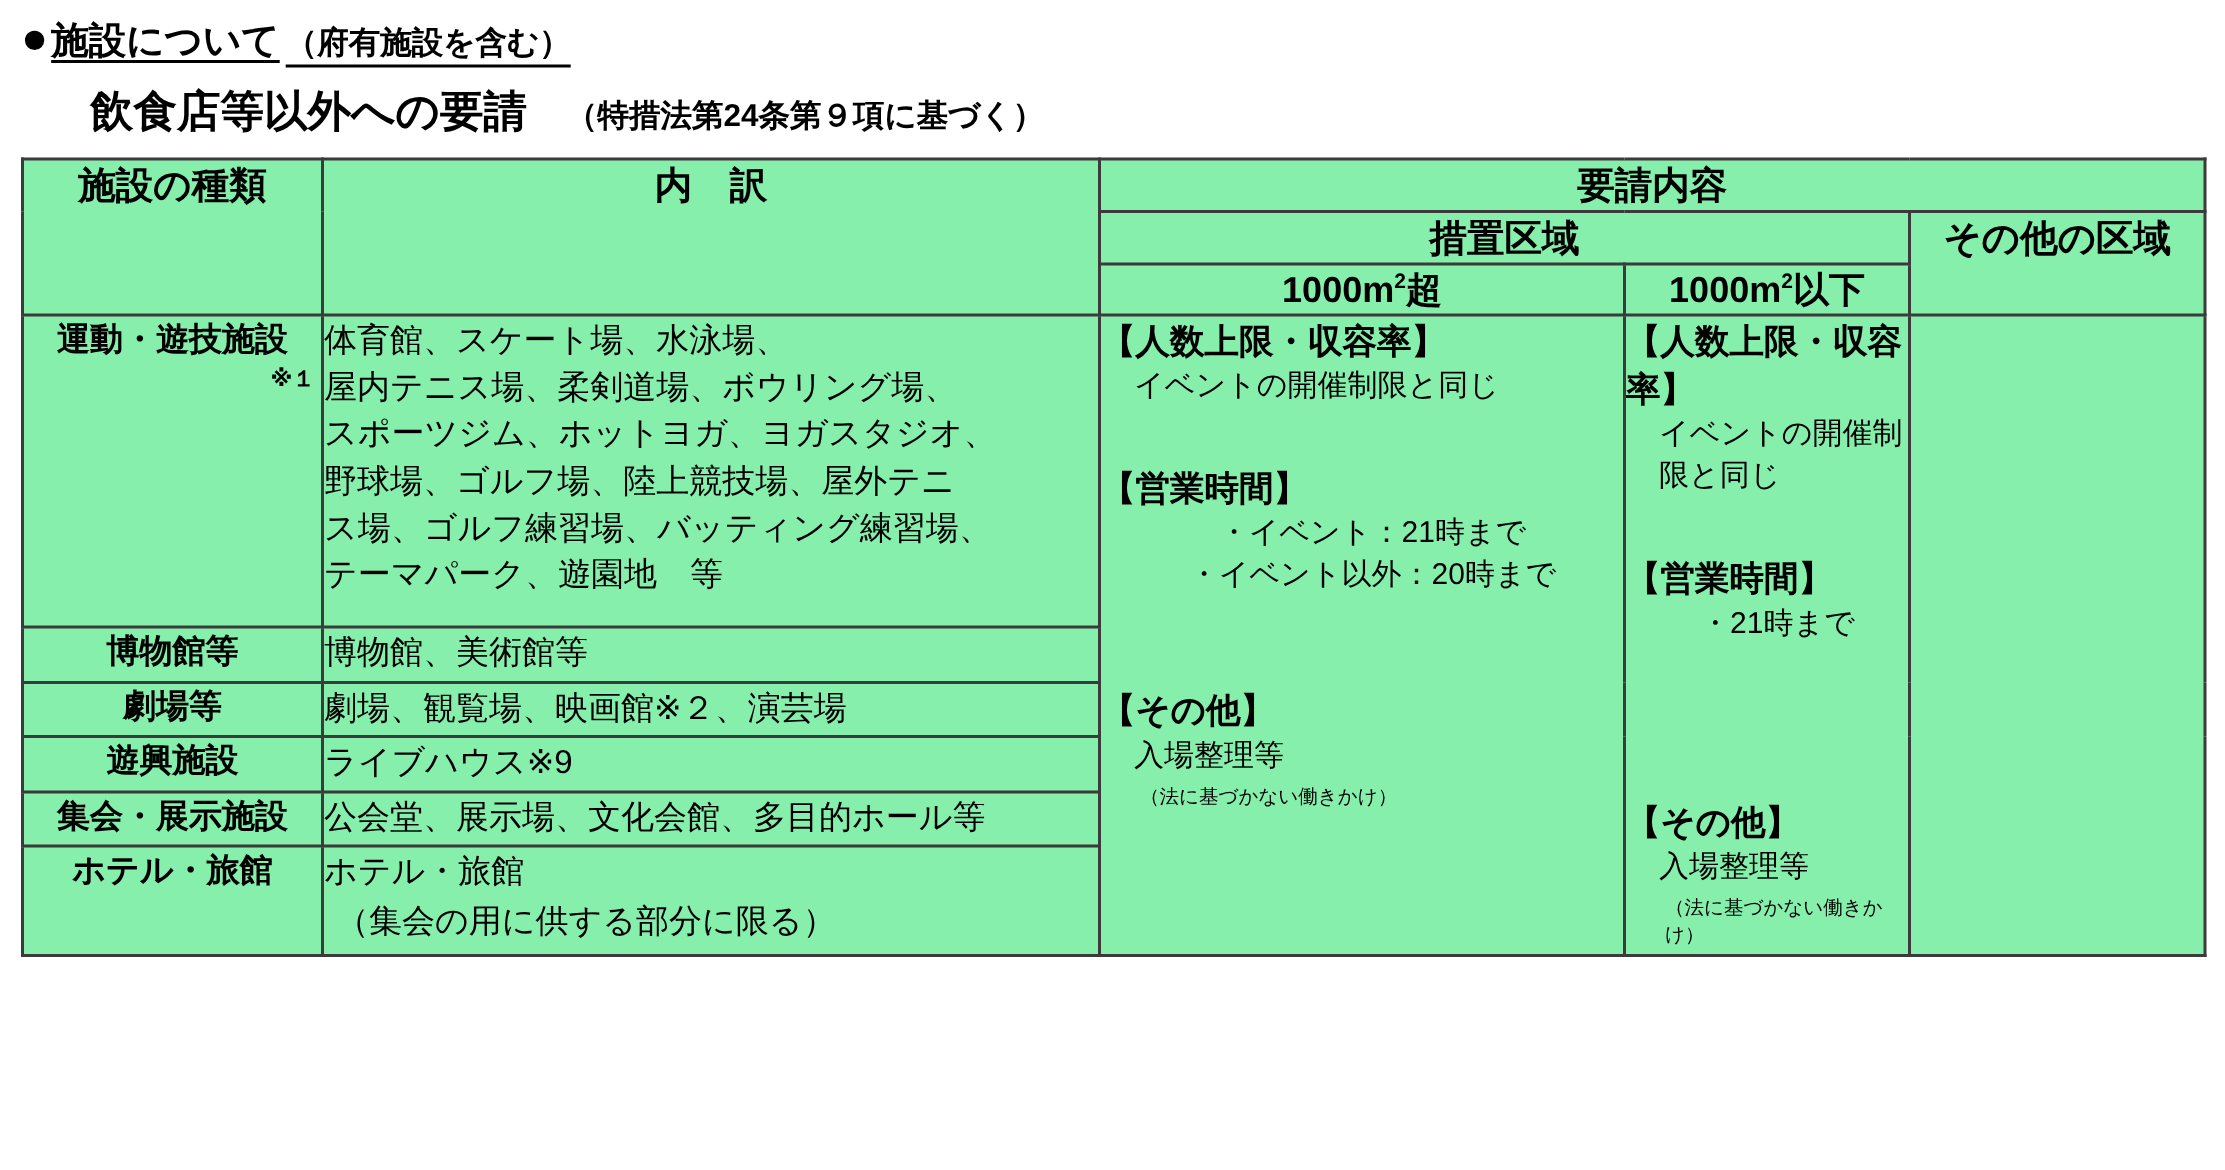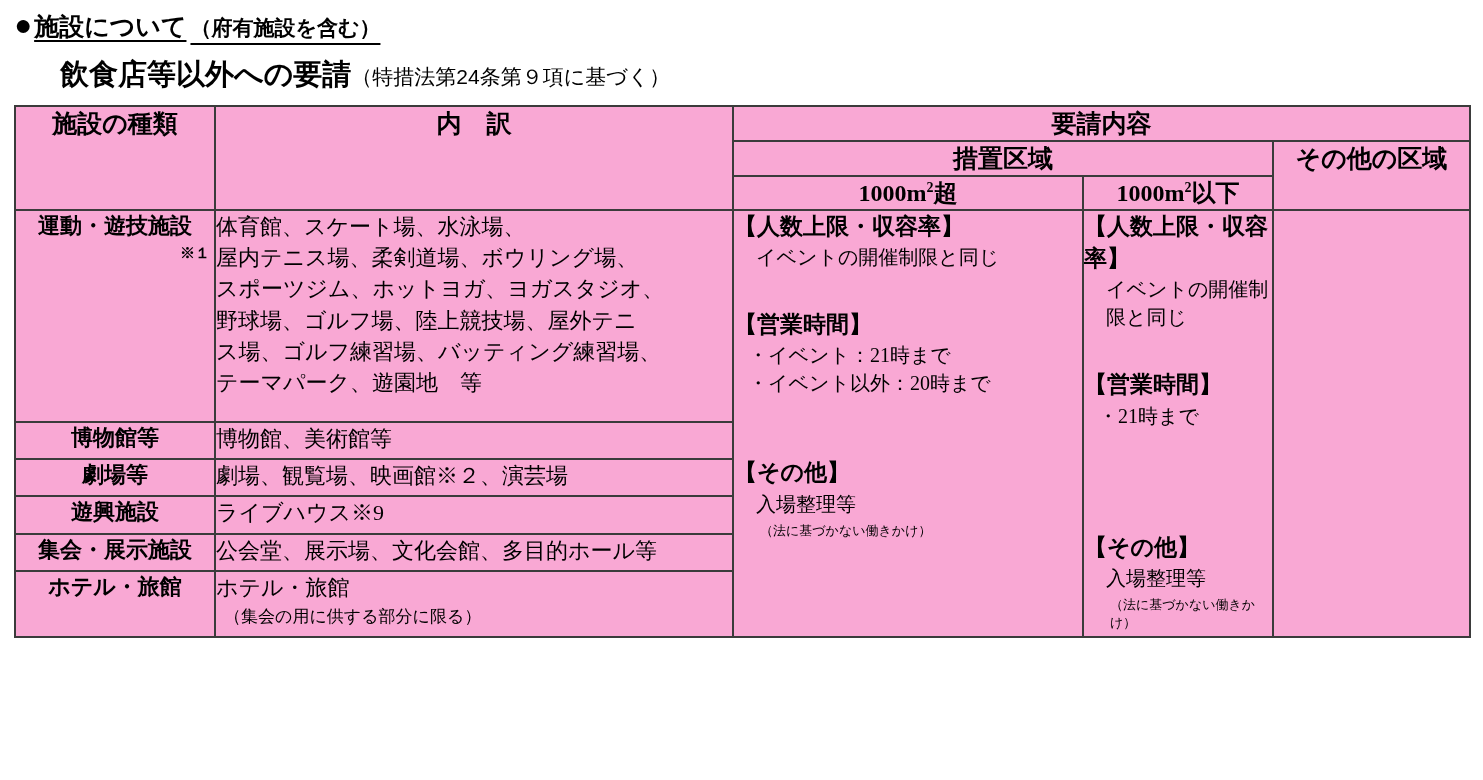--- a/index.html
+++ b/index.html
@@ -53,36 +53,36 @@
     align-items: baseline;
     margin: 12px 0 10px 60px;
     white-space: nowrap;
   }
   .heading-2-main {
     font-size: 29px;
     font-weight: bold;
   }
   .heading-2-sub {
     font-size: 21px;
-    font-weight: normal;
+    margin-left: 26px;
+    font-weight: bold;
   }
 
   
   table.req-table {
     border-collapse: collapse;
     table-layout: fixed;
     width: 1455px;
     margin-left: 14px;
   }
   table.req-table td, table.req-table th {
     border: 2px solid #3b3b3b;
     padding: 0;
     vertical-align: top;
-    background: #f9a8d4;
-    font-family: Liberation Serif, serif;
+    background: #86efac;
   }
   .hdr {
     background: #f2bb91;
     text-align: center;
     font-weight: bold;
     font-size: 25px;
     vertical-align: middle;
     padding: 6px 4px;
   }
   .hdr-small {
@@ -114,40 +114,40 @@
     padding: 8px 10px 8px 12px;
     line-height: 1.42;
     vertical-align: middle;
   }
   .detail-cell.top {
     vertical-align: top;
     padding-top: 0;
   }
   .detail-sub {
     display: block;
-    font-size: 17px;
+    font-size: 22px;
     margin-top: 2px;
     margin-left: 8px;
   }
   .req-cell {
     font-size: 22px;
     padding: 14px 6px 10px 14px;
     line-height: 1.4;
     vertical-align: top;
   }
   .req-block { margin-bottom: 4px; }
   .req-title {
     font-weight: bold;
     font-size: 23px;
   }
   .req-line {
     margin-left: 22px;
     font-size: 20px;
   }
-  .req-line.tight { margin-left: 14px; }
+  .req-line.tight { margin-left: 14px; text-align: center; }
   .req-spacer-lg { height: 34px; }
   .req-spacer-xl { height: 56px; }
   .req-note {
     font-size: 13px;
     margin-left: 26px;
     margin-top: 4px;
   }
 </style>
 </head>
 <body>

